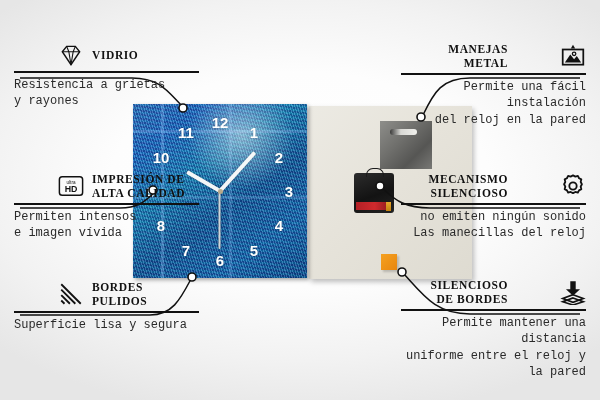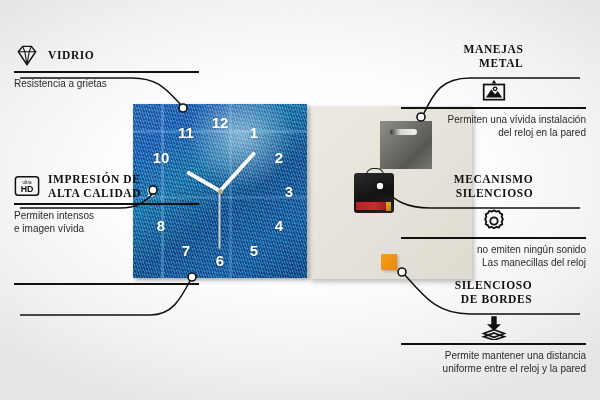--- a/index.html
+++ b/index.html
@@ -133,45 +133,45 @@
   
   .feature {
     position: absolute;
     width: 185px;
   }
   .feature .head {
     display: flex;
     align-items: center;
     gap: 8px;
   }
-  .feature.right .head { justify-content: flex-end; flex-direction: column; }
+  .feature.right .head { justify-content: flex-end; }
   .feature .titles {
     font-family: "Liberation Serif", serif;
     font-weight: bold;
     font-size: 11.5px;
     letter-spacing: .6px;
     color: #111111;
     line-height: 1.22;
   }
   .feature.left .titles { text-align: left; }
   .feature.right .titles { text-align: right; }
   .feature .rule {
     height: 1.6px;
     background: #111111;
     margin: 3px 0 4px 0;
   }
   .feature .desc {
-    font-family: Liberation Sans, sans-serif;
-    font-size: 10px;
+    font-family: Liberation Mono, monospace;
+    font-size: 12px;
     color: #2a2a2a;
     line-height: 1.38;
   }
   .feature.left .desc { text-align: left; }
   .feature.right .desc { text-align: right; }
-  .feature .icon { flex: 0 0 auto; width: 26px; height: 26px; }
+  .feature .icon { flex: 0 0 auto; width: 26px; height: 26px; margin-left: 44px; }
   .feature .icon svg { display: block; width: 26px; height: 26px; }
 
   .f-vidrio    { left: 14px;  top: 42px;  }
   .f-impresion { left: 14px;  top: 172px; }
   .f-bordes    { left: 14px;  top: 280px; }
   .f-manejas   { left: 401px; top: 42px;  }
   .f-mecanismo { left: 401px; top: 172px; }
   .f-espaciador{ left: 401px; top: 278px; }
 </style>
 </head>
@@ -247,20 +247,21 @@
           <path d="M4 9 H20 M8 4 L10 9 L12 21 M16 4 L14 9 L12 21 M10 9 L14 9" fill="none" stroke="#111" stroke-width="1"></path>
         </svg>
       </span>
       <div class="titles">
         <div>VIDRIO</div>
       </div>
     </div>
     <div class="rule"></div>
     <div class="desc">
       <div>Resistencia a grietas</div>
+      <div>y rayones</div>
     </div>
   </div>
 
   <div class="feature left f-impresion">
     <div class="head">
       <span class="icon">
         <svg viewBox="0 0 28 24">
           <rect x="1.5" y="2" width="25" height="20" rx="3" fill="none" stroke="#111" stroke-width="1.6"></rect>
           <text x="14" y="10" font-family="Liberation Sans, sans-serif" font-size="5" text-anchor="middle" fill="#111">ultra</text>
           <text x="14" y="19" font-family="Liberation Sans, sans-serif" font-size="9.5" font-weight="bold" text-anchor="middle" fill="#111">HD</text>
@@ -272,41 +273,56 @@
       </div>
     </div>
     <div class="rule"></div>
     <div class="desc">
       <div>Permiten intensos</div>
       <div>e imagen vívida</div>
     </div>
   </div>
 
   <div class="feature left f-bordes">
-    <div class="rule"></div>
+    <div class="head">
+      <span class="icon">
+        <svg viewBox="0 0 24 24">
+          <path d="M3 3 L21 21 M3 8 L16 21 M3 13 L11 21 M3 18 L6 21" stroke="#111" stroke-width="1.7" fill="none"></path>
+        </svg>
+      </span>
+      <div class="titles">
+        <div>BORDES</div>
+        <div>PULIDOS</div>
+      </div>
+    </div>
+    <div class="rule"></div>
+    <div class="desc">
+      <div>Superficie lisa y segura</div>
+      <div></div>
+    </div>
   </div>
 
   <div class="feature right f-manejas">
     <div class="head">
       <div class="titles">
         <div>MANEJAS</div>
         <div>METAL</div>
       </div>
       <span class="icon">
         <svg viewBox="0 0 24 24">
           <path d="M12 1.5 L14 5 H10 Z" fill="#111"></path>
           <rect x="2.5" y="6" width="19" height="14" fill="none" stroke="#111" stroke-width="1.6"></rect>
           <path d="M4.5 18 L9.5 10.5 L13 15 L15.5 12 L19.5 18 Z" fill="#111"></path>
           <circle cx="13" cy="10" r="1.6" fill="none" stroke="#111" stroke-width="1.2"></circle>
         </svg>
       </span>
     </div>
     <div class="rule"></div>
     <div class="desc">
-      <div>Permiten una vívida instalación</div>
+      <div>Permite una fácil instalación</div>
       <div>del reloj en la pared</div>
     </div>
   </div>
 
   <div class="feature right f-mecanismo">
     <div class="head">
       <div class="titles">
         <div>MECANISMO</div>
         <div>SILENCIOSO</div>
       </div>

